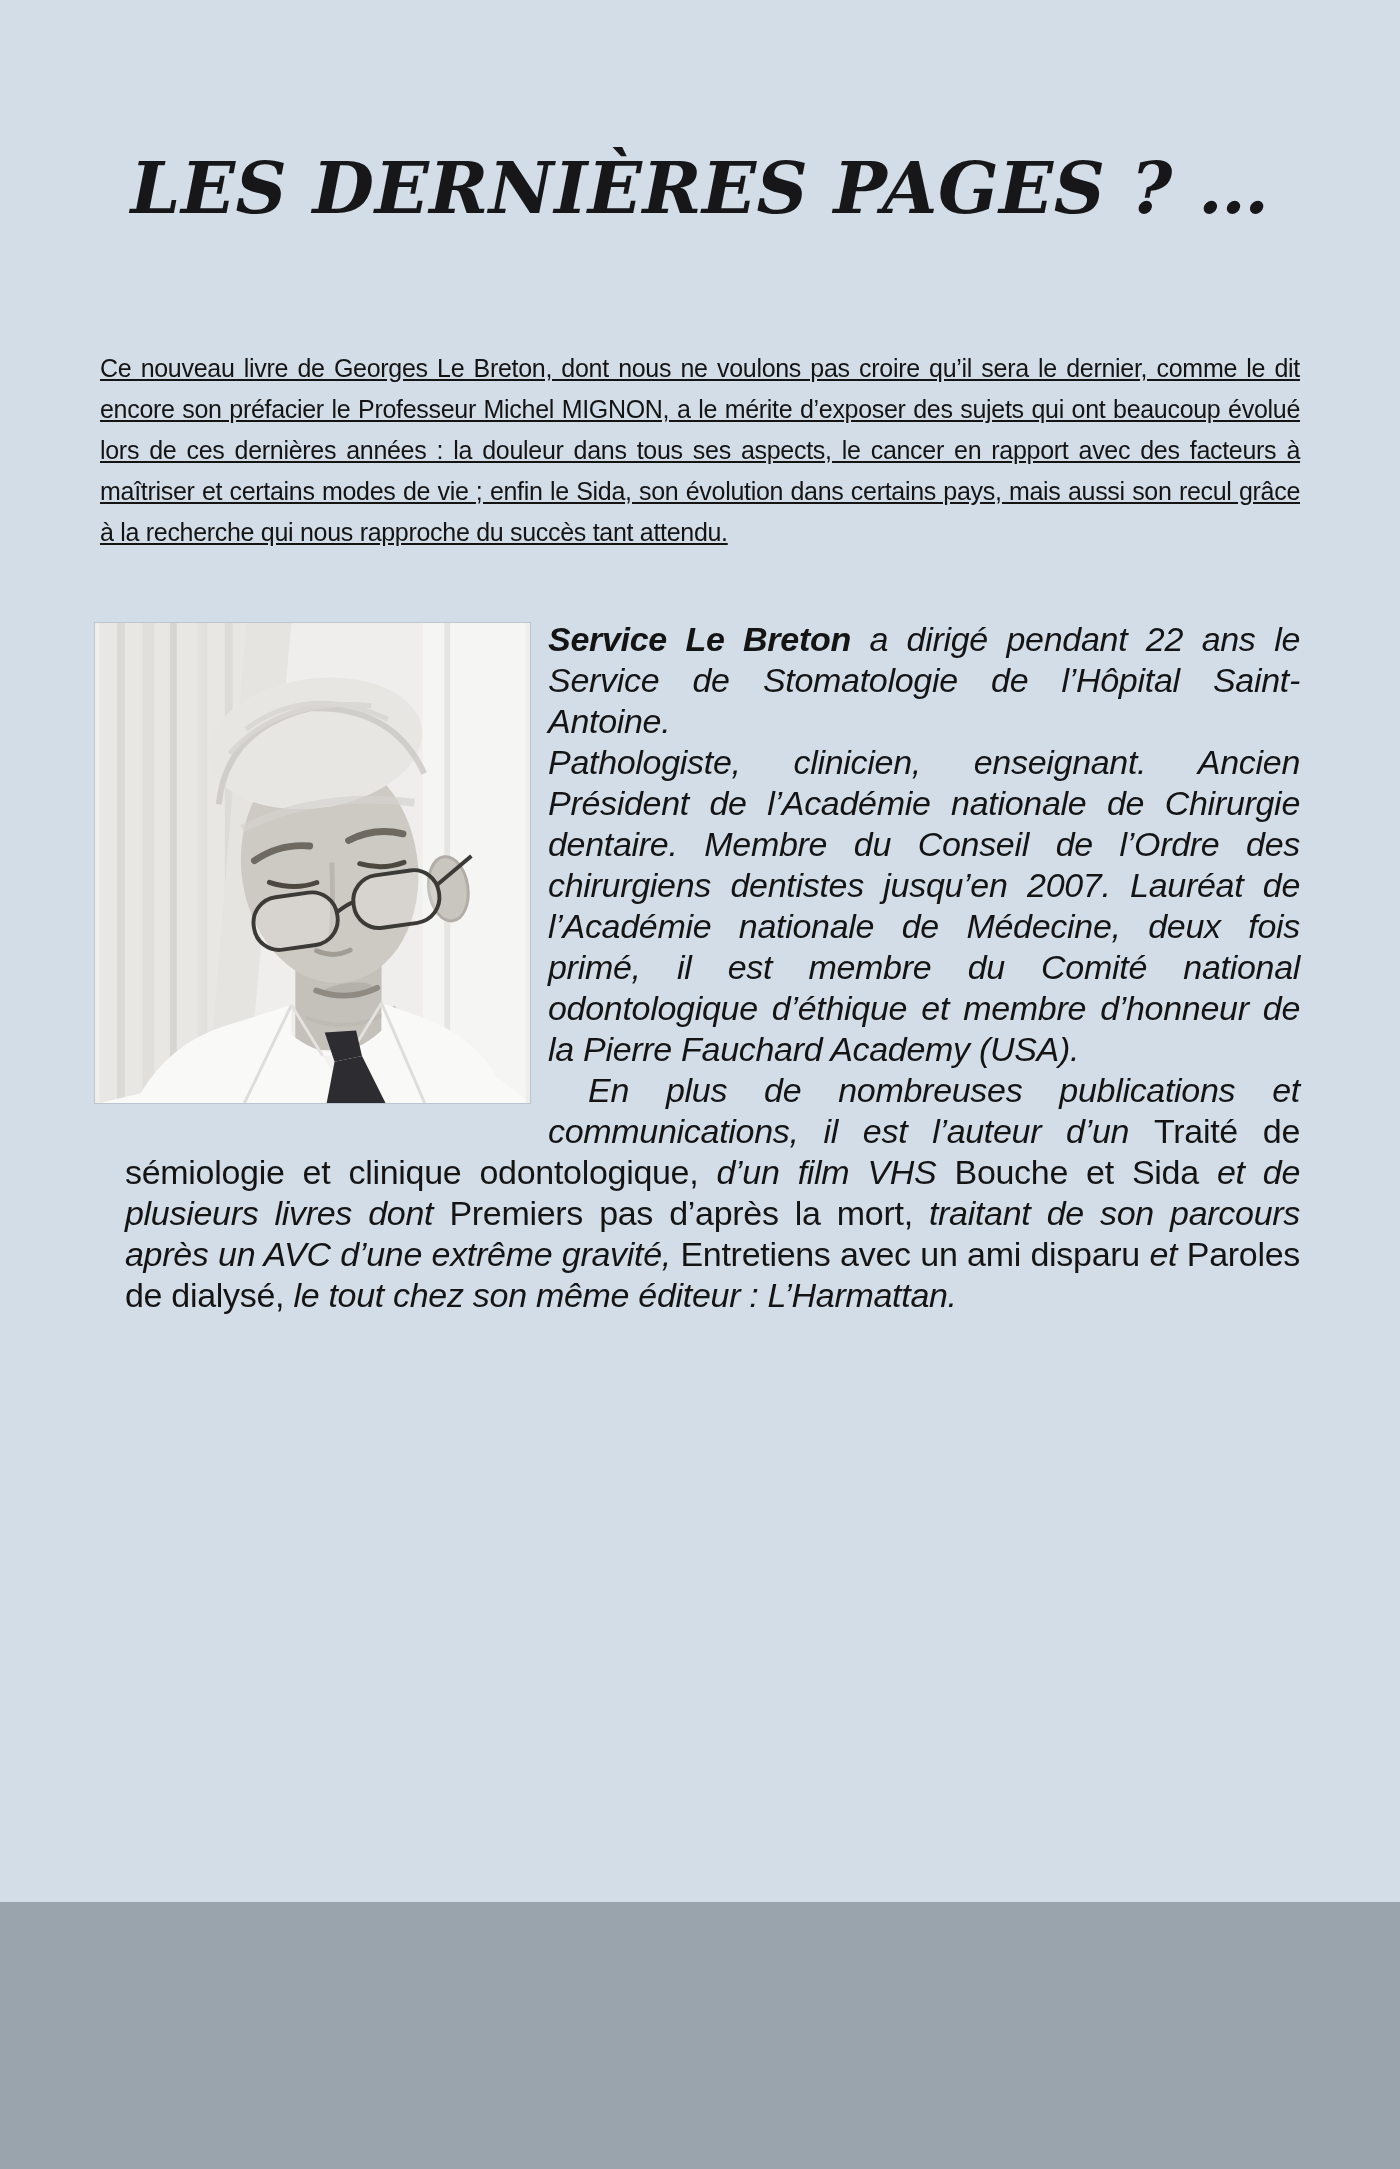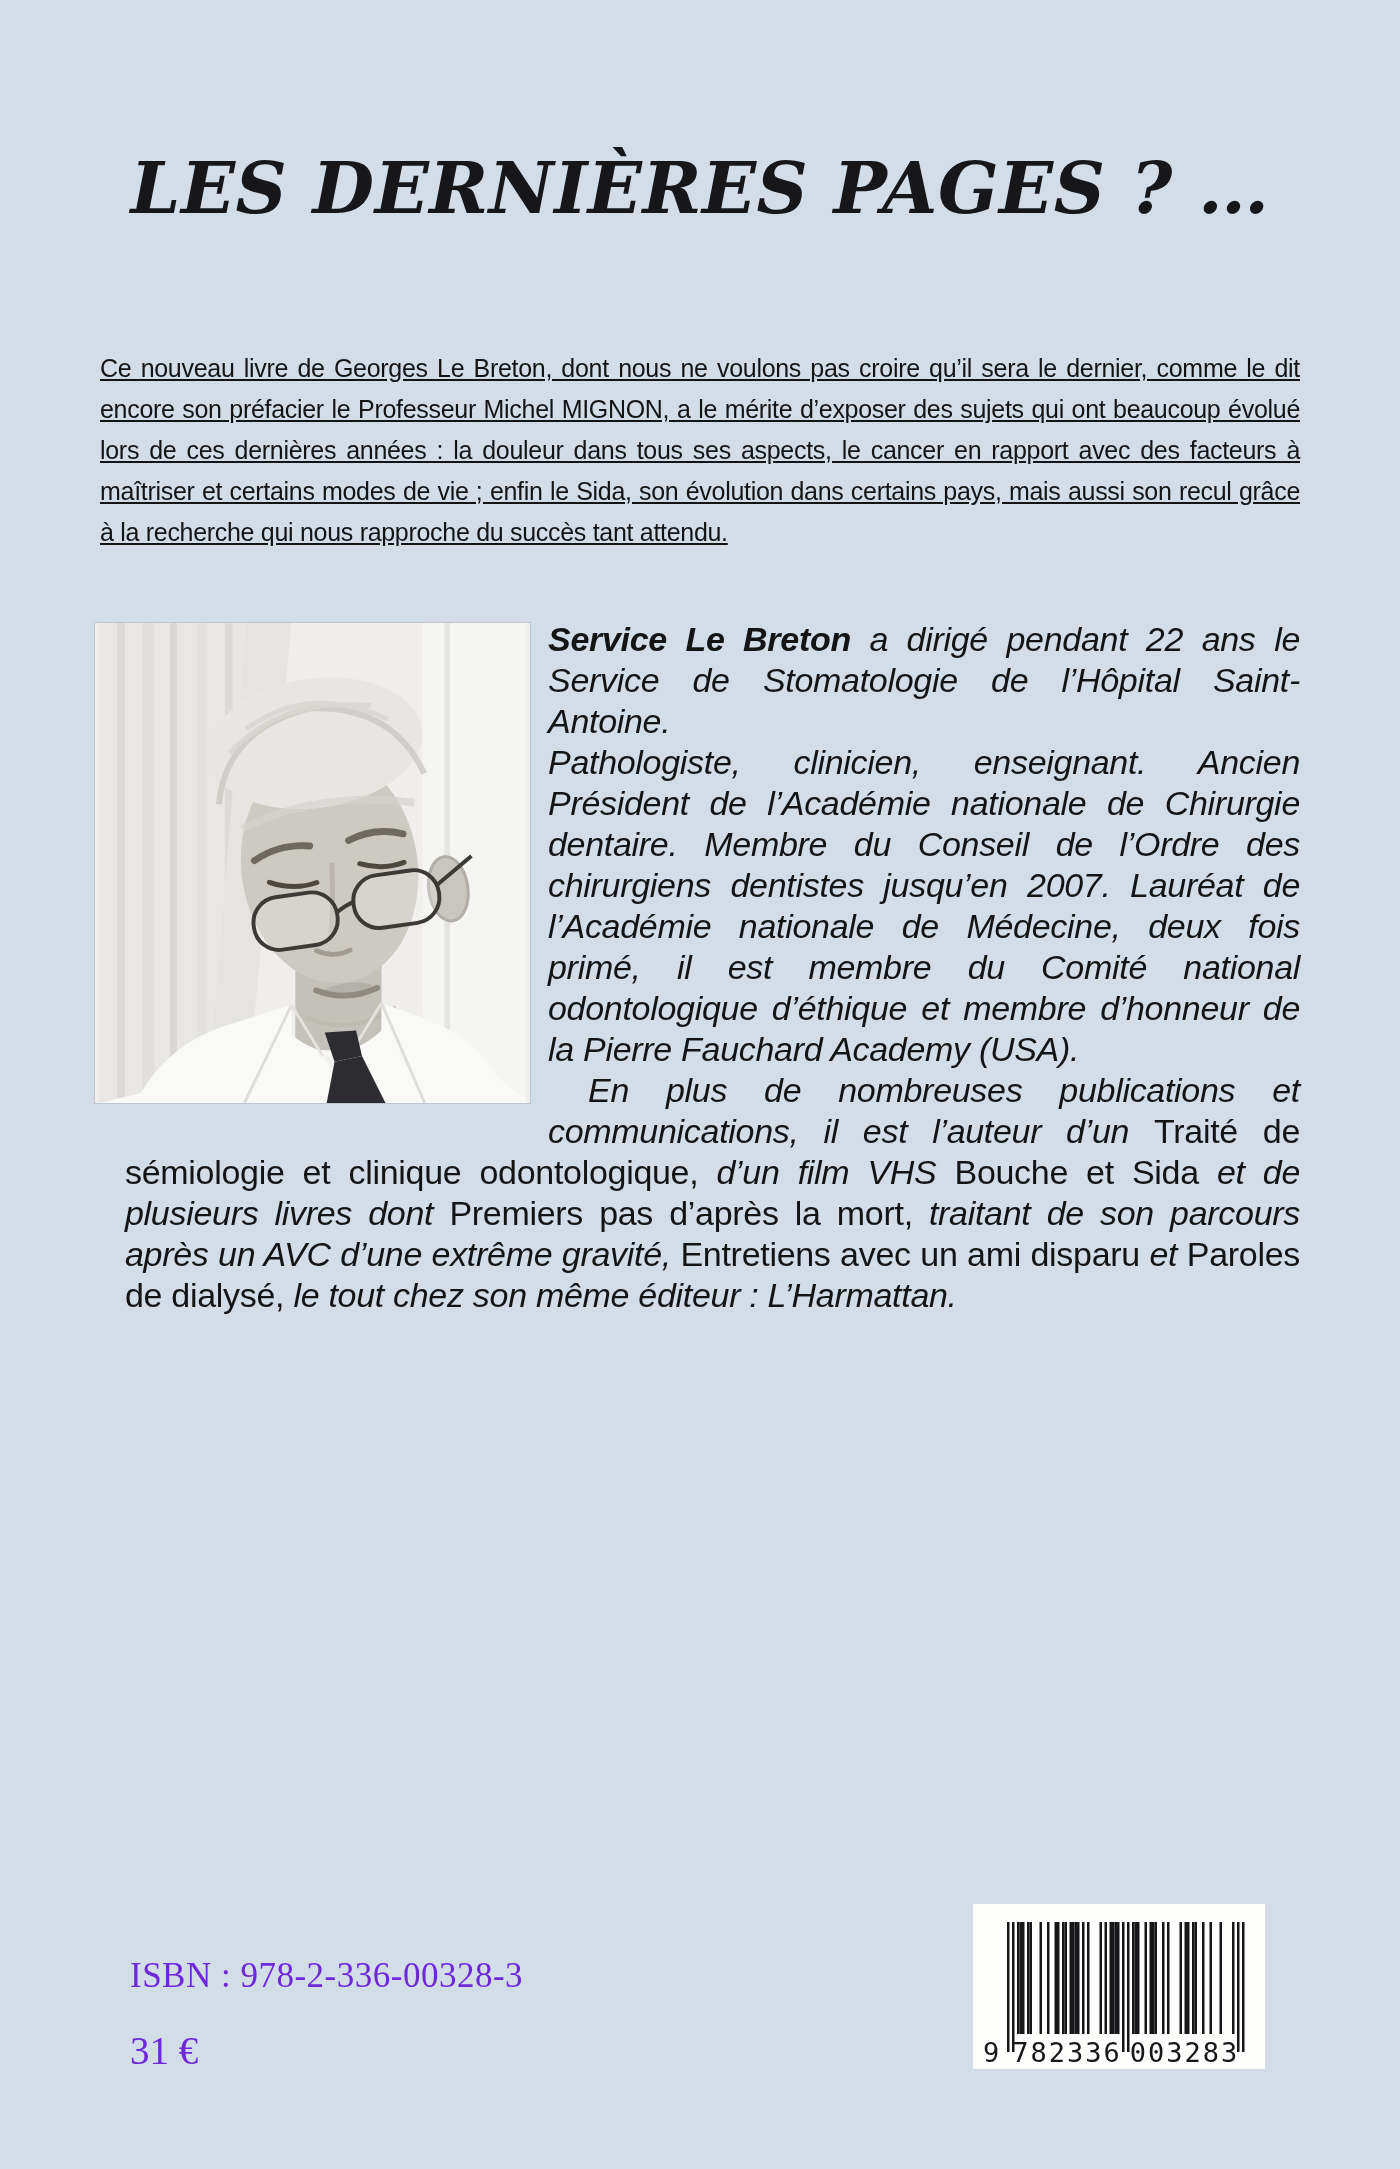--- a/index.html
+++ b/index.html
@@ -1,17 +1,17 @@
 <!DOCTYPE html>
 <html lang="fr"><head>
 <meta charset="utf-8">
 <style>
   html,body { margin:0; padding:0; background:#9aa4ad; }
   .page {
-    position:relative; width:1400px; height:2169px;
+    position:relative; width:1400px; height:1902px;
     background:#d2dde8; color:#141414;
     font-family:"Liberation Sans", sans-serif;
     overflow:hidden;
   }
   .content { position:absolute; left:100px; right:100px; top:0; }
 
   .title {
     margin:148px 0 0 0; text-align:center;
     font-family:"DejaVu Serif", serif;
     font-style:italic; font-weight:700;

